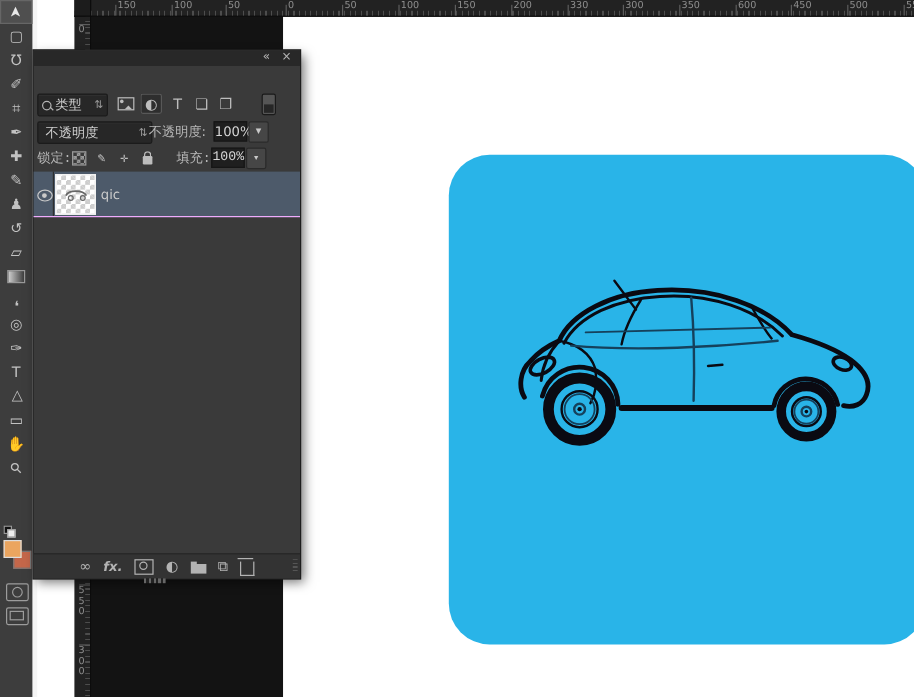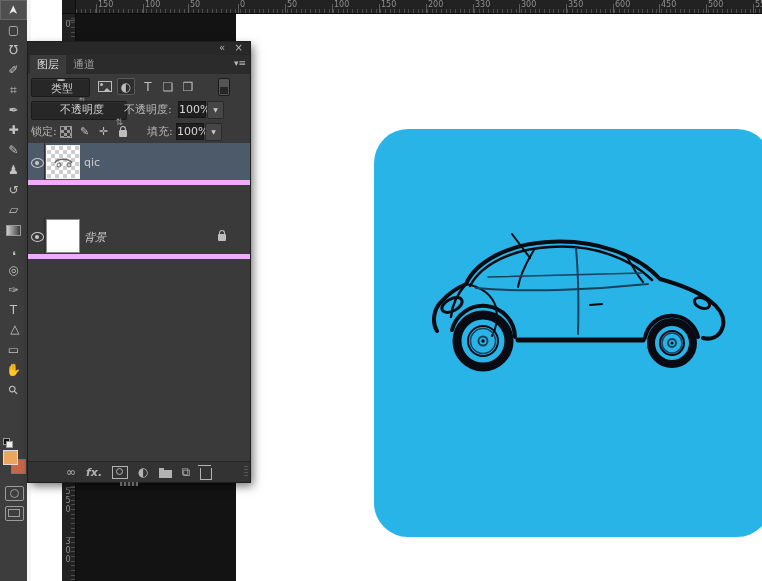--- a/index.html
+++ b/index.html
@@ -62,24 +62,24 @@
   #close-btn{position:absolute;right:7px;top:0px;color:#b5b5b5;font-size:10px;line-height:12px;}
   #p-tabs{left:0;top:13px;right:0;height:19px;background:#2b2b2b;}
   .ptab{position:absolute;top:0;height:19px;padding:0 7px;line-height:19px;font-size:11px;}
   #tab-layers{left:2px;background:#3a3a3a;color:#dedede;}
   #tab-channels{left:38px;color:#9a9a9a;}
   #panel-menu-btn{position:absolute;right:4px;top:3px;color:#b5b5b5;font-size:9px;letter-spacing:0;}
 
   .prow{left:0;right:0;height:22px;}
   #filter-row{top:34px;}
   #blend-row{top:57px;}
-  #lock-row{top:79px;}
+  #lock-row{top:79px;font-family:Liberation Mono, monospace;}
   .combo{position:absolute;height:17px;background:#272727;border:1px solid #1b1b1b;
         box-shadow:inset 0 1px 0 rgba(255,255,255,.04);border-radius:2px;color:#cfcfcf;
-        display:flex;align-items:center;font-size:11px;flex-direction:column;}
+        display:flex;align-items:center;font-size:11px;}
   .combo .updown{margin-left:auto;color:#9a9a9a;font-size:9px;padding:0 3px;}
   #filter-combo{left:3px;top:2px;width:54px;padding-left:3px;}
   .mag{width:6px;height:6px;border:1px solid #b5b5b5;border-radius:50%;position:relative;margin-right:3px;}
   .mag::after{content:"";position:absolute;left:5px;top:5px;width:4px;height:1px;background:#b5b5b5;transform:rotate(45deg);}
   .f-ico{position:absolute;top:2px;width:18px;height:17px;display:flex;align-items:center;justify-content:center;
         color:#bdbdbd;font-size:12px;line-height:1;}
   .f-ico.pressed{background:#2e2e2e;box-shadow:inset 0 0 0 1px #585858;border-radius:2px;}
   .pic-ico{width:12px;height:9px;border:1px solid #bdbdbd;position:relative;overflow:hidden;}
   .pic-ico::before{content:"";position:absolute;left:1px;top:1px;width:3px;height:3px;border-radius:50%;background:#bdbdbd;}
   .pic-ico::after{content:"";position:absolute;right:-1px;bottom:-2px;border-left:5px solid transparent;
@@ -99,21 +99,21 @@
   .checker-ico{width:10px;height:10px;border:1px solid #9a9a9a;
         background-image:linear-gradient(45deg,#9a9a9a 25%,transparent 25%,transparent 75%,#9a9a9a 75%),
         linear-gradient(45deg,#9a9a9a 25%,transparent 25%,transparent 75%,#9a9a9a 75%);
         background-size:6px 6px;background-position:0 0,3px 3px;background-color:#3a3a3a;}
   .padlock{width:8px;height:7px;background:#bdbdbd;border-radius:1px;position:relative;margin-top:4px;}
   .padlock::before{content:"";position:absolute;left:1px;top:-4px;width:4px;height:4px;
         border:1.5px solid #bdbdbd;border-bottom:none;border-radius:4px 4px 0 0;}
 
   
   #layer-list{left:0;top:101px;right:0;height:111px;}
-  .lrow{position:absolute;left:0;right:0;height:37px;border-bottom:5px solid #f0abfc;background:#3a3a3a;}
+  .lrow{position:absolute;left:0;right:0;height:37px;border-bottom:1px solid #f0abfc;background:#3a3a3a;}
   .lrow.selected{background:#4d5a6a;}
   .eye-cell{position:absolute;left:0;top:0;width:16px;height:37px;border-right:1px solid #2e2e2e;}
   .eye{position:absolute;left:3px;top:15px;width:11px;height:8px;border:1px solid #c9c9c9;border-radius:50%;}
   .eye::after{content:"";position:absolute;left:3px;top:1.5px;width:4px;height:4px;border-radius:50%;background:#c9c9c9;}
   .thumb{position:absolute;left:18px;top:2px;width:32px;height:32px;border:1px solid #8a8a8a;background:#fff;}
   .thumb.checker{background-image:linear-gradient(45deg,#cdcdcd 25%,transparent 25%,transparent 75%,#cdcdcd 75%),
         linear-gradient(45deg,#cdcdcd 25%,transparent 25%,transparent 75%,#cdcdcd 75%);
         background-size:8px 8px;background-position:0 0,4px 4px;background-color:#fff;}
   .lrow.selected .thumb{border-color:#f2f2f2;}
   .blue-chip{position:absolute;left:3px;top:4px;width:23px;height:22px;border-radius:4px;background:#29b4e8;}
@@ -317,25 +317,20 @@
       <span class="vmajor" style="top: 524px;"></span>
     </div>
   <div id="ruler-corner" class="abs"></div>
 </div>
 
 <div id="layers-panel" class="abs">
   <div id="p-titlebar" class="abs">
     <span id="collapse-btn">«</span>
     <span id="close-btn">×</span>
   </div>
-  <div id="p-tabs" class="abs">
-    <div id="tab-layers" class="ptab">图层</div>
-    <div id="tab-channels" class="ptab">通道</div>
-    <span id="panel-menu-btn">▾≡</span>
-  </div>
 
   <div id="filter-row" class="abs prow">
     <div id="filter-combo" class="combo">
       <span class="mag"></span>
       <span>类型</span>
       <span class="updown">⇅</span>
     </div>
     <div class="f-ico" style="left:68px">
         <span class="pic-ico"></span>
       </div>
@@ -389,28 +384,20 @@
           <span class="eye"></span>
         </div>
       <div class="thumb checker">
         <svg width="32" height="32" viewBox="0 0 32 32">
             <path d="M8,17 C10,12 22,12 25,17" fill="none" stroke="#666" stroke-width="1.5"></path>
             <circle cx="12" cy="19" r="2" fill="none" stroke="#666"></circle>
             <circle cx="22" cy="19" r="2" fill="none" stroke="#666"></circle>
           </svg>
       </div>
       <span class="lname">qic</span>
-    </div>
-    <div class="lrow" style="top:74px">
-      <div class="eye-cell">
-          <span class="eye"></span>
-        </div>
-      <div class="thumb"></div>
-      <span class="lname italic">背景</span>
-      <span class="row-lock padlock"></span>
     </div>
   </div>
 
   <div id="p-bottom" class="abs">
     <span class="b-ico">∞</span>
     <span class="b-ico" id="fx-label">fx.</span>
     <span class="b-ico">
         <span class="mask-ico"></span>
       </span>
     <span class="b-ico">◐</span>

